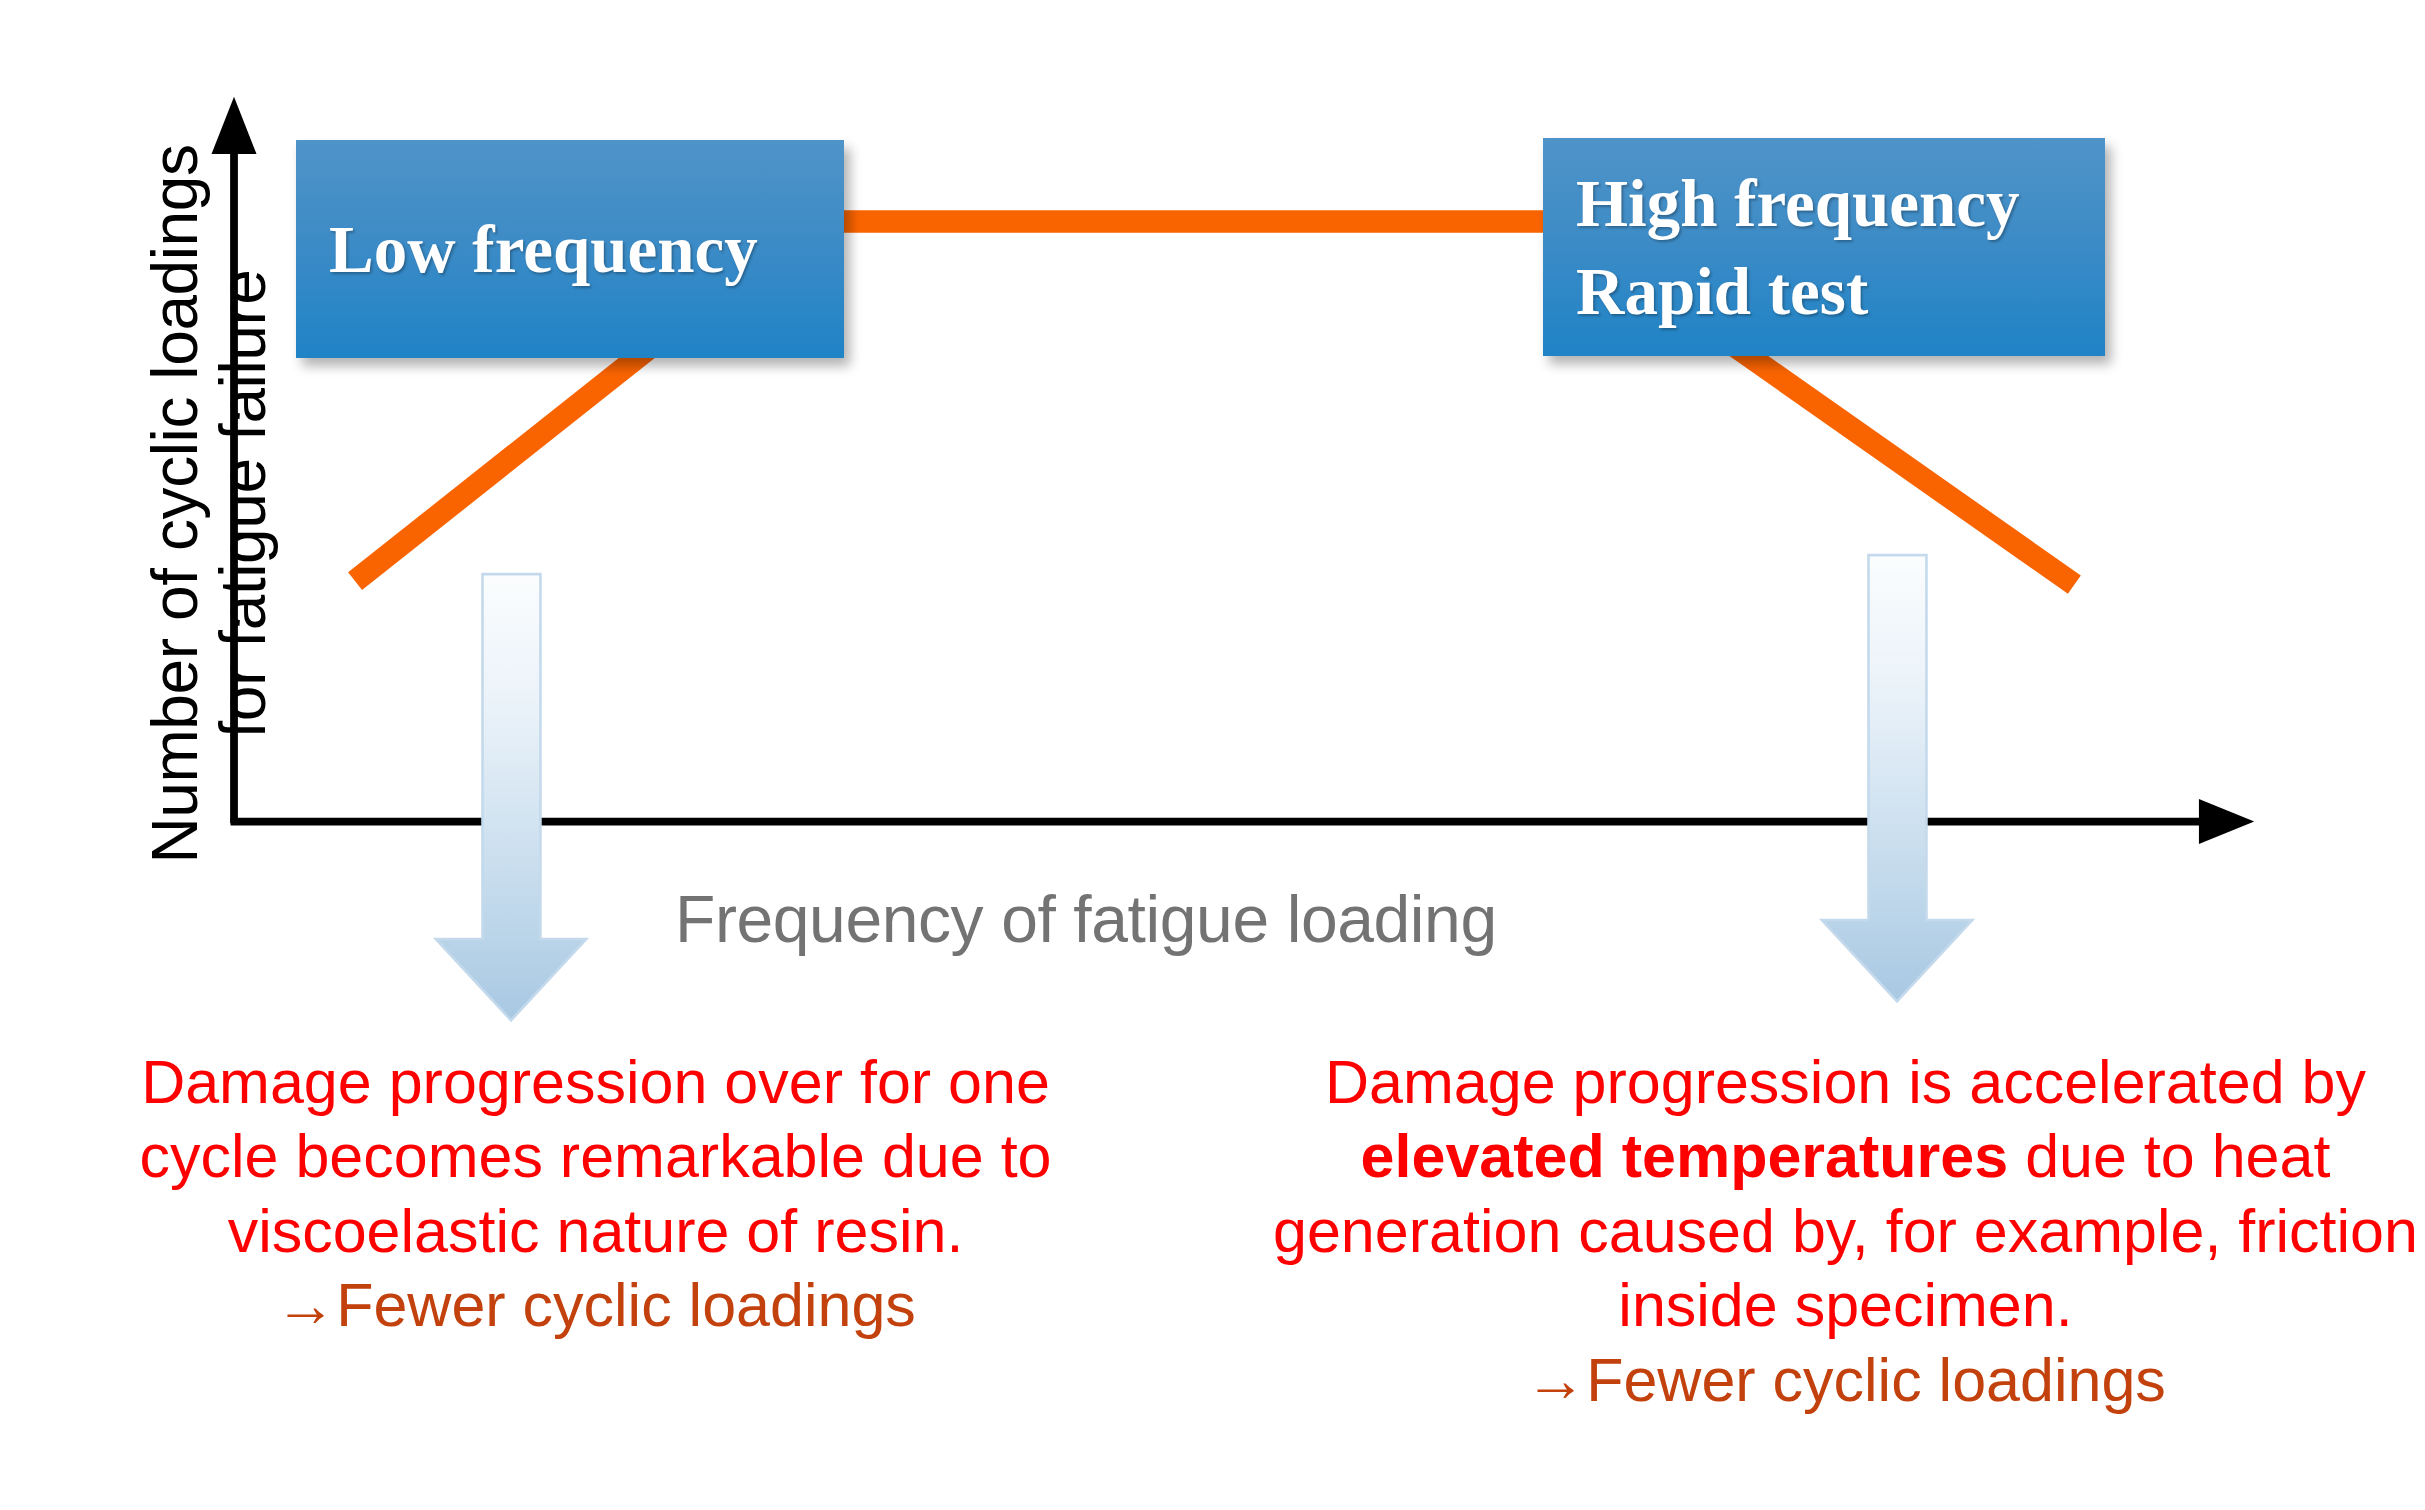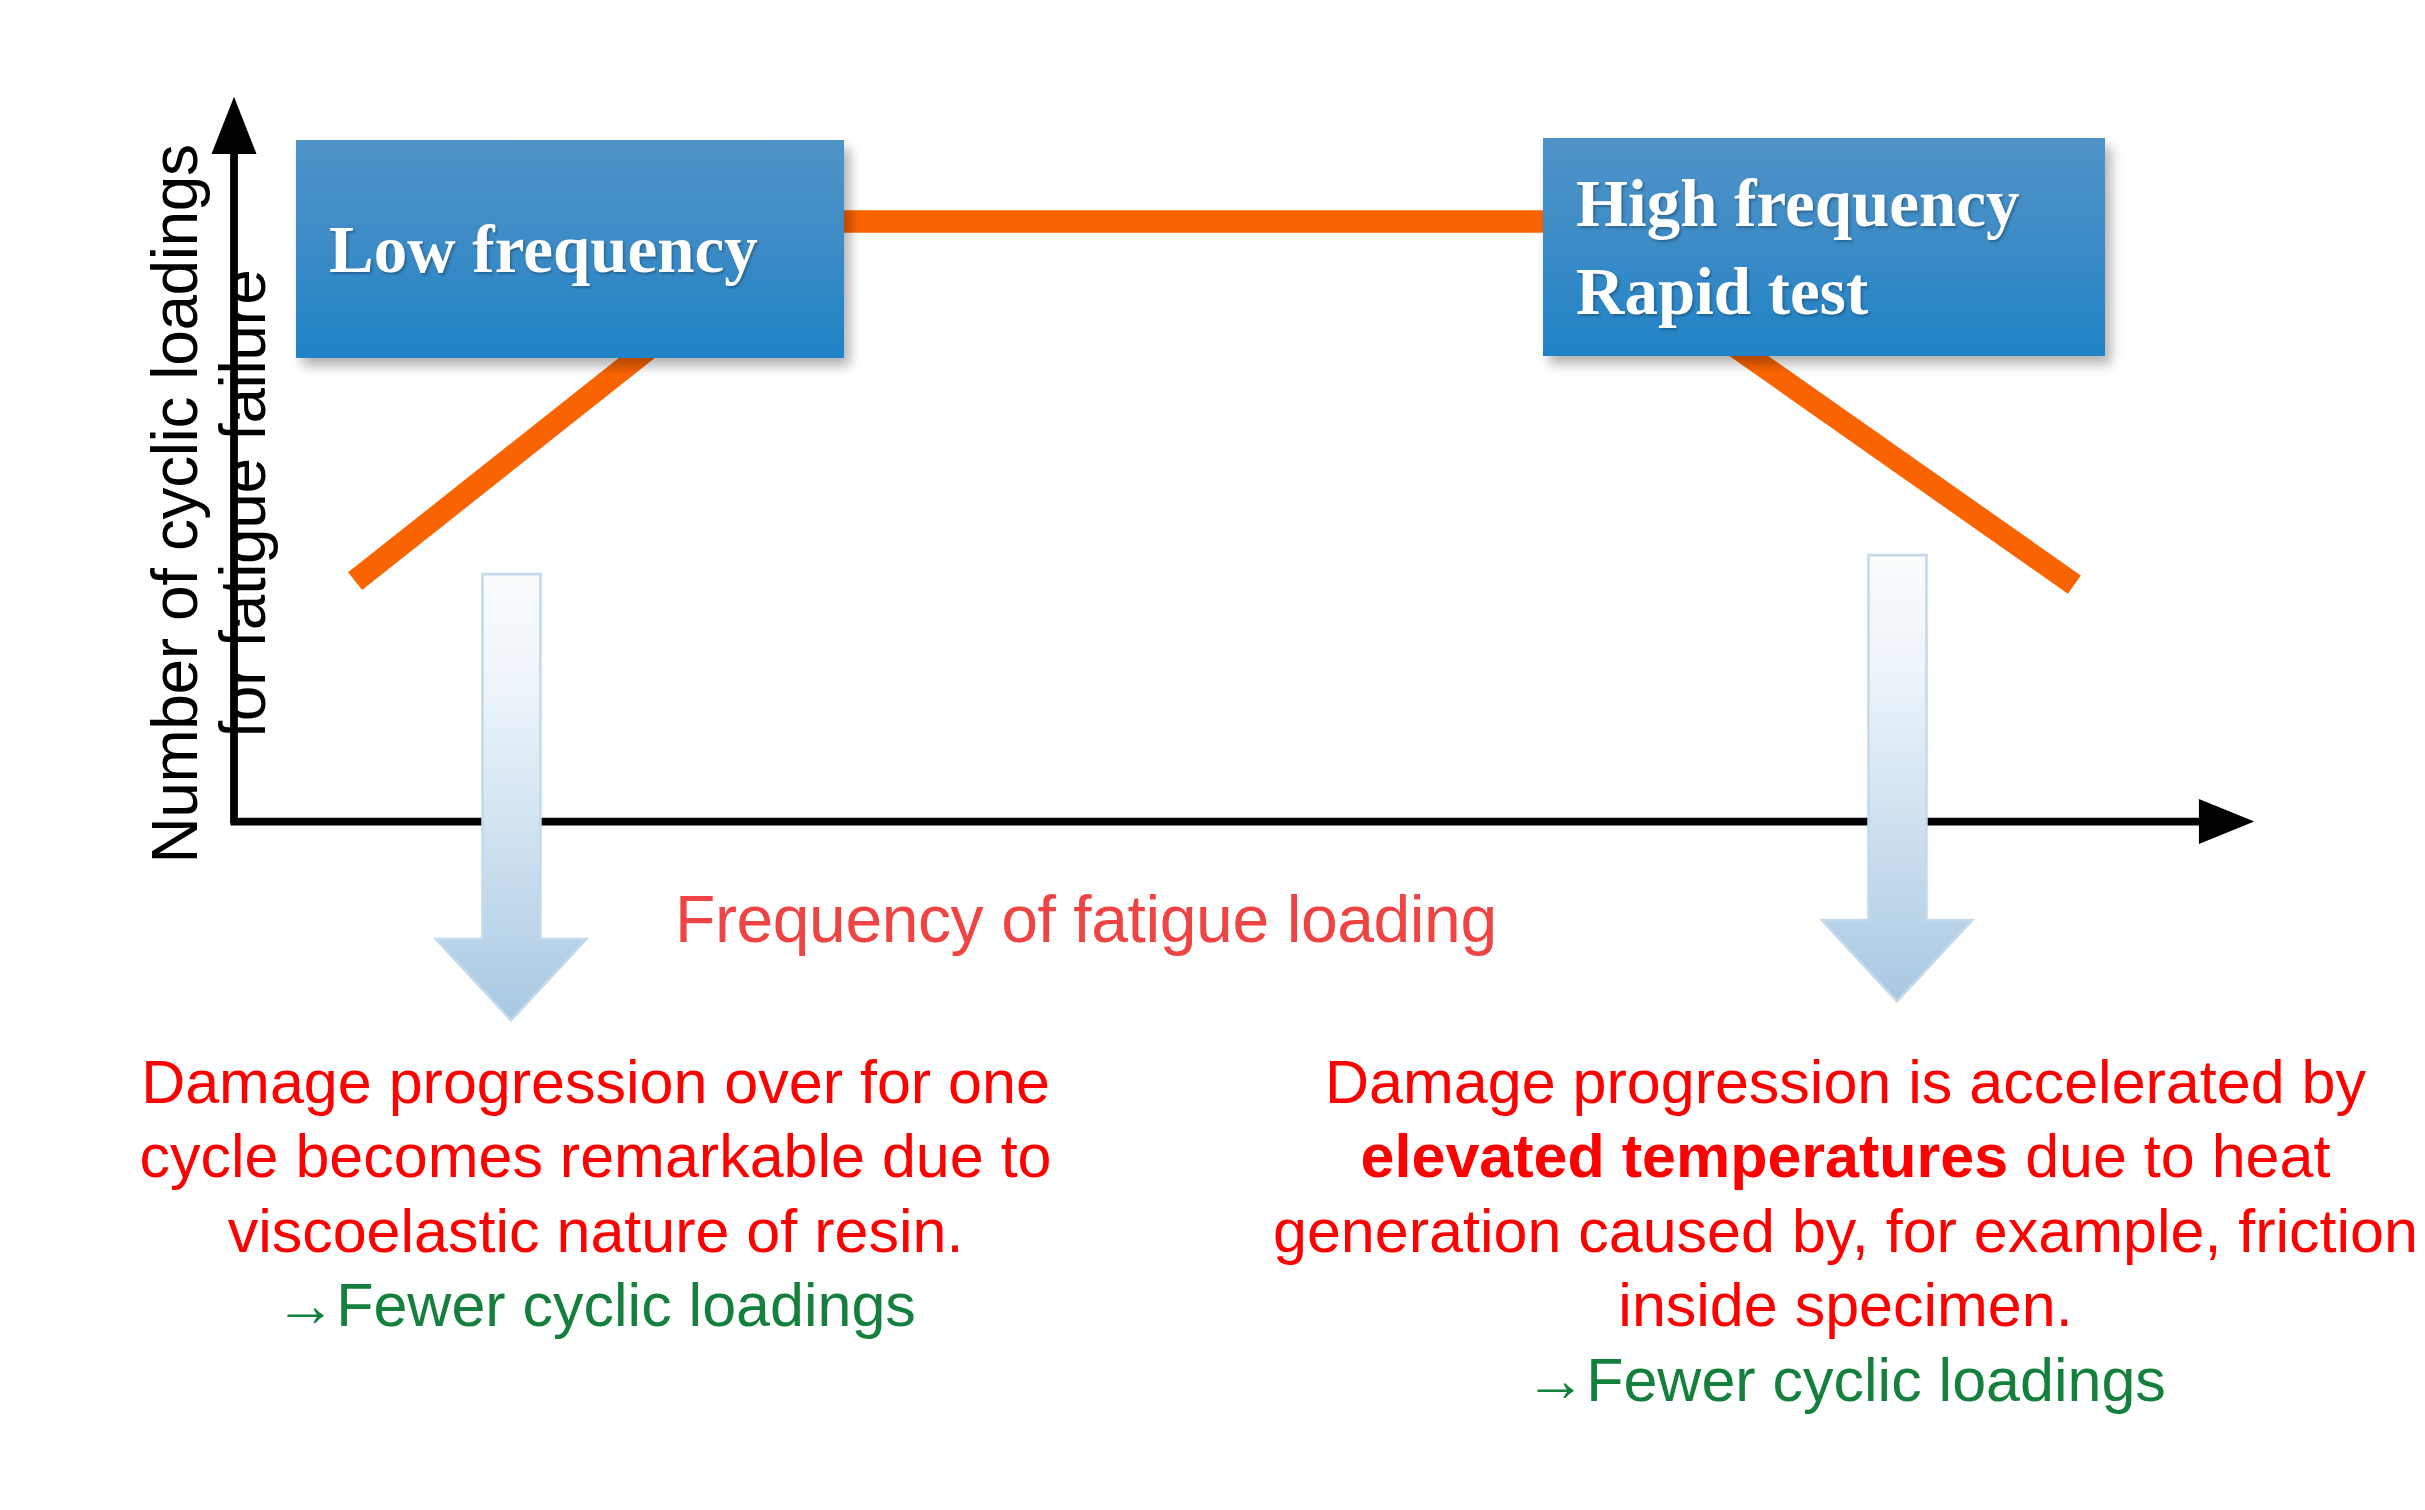--- a/index.html
+++ b/index.html
@@ -50,21 +50,21 @@
     height: 1510px;
     pointer-events: none;
   }
 
   
   .xlabel {
     position: absolute;
     left: 675px;
     top: 881px;
     font-size: 66px;
-    color: #ef4444;
+    color: #737373;
     white-space: nowrap;
     letter-spacing: -0.4px;
   }
 
   
   .callout {
     position: absolute;
     box-sizing: border-box;
     background: linear-gradient(to bottom, #4f94c9 0%, #3f8cc6 42%, #1f83c6 100%);
     box-shadow: 6px 7.8px 11.2px rgba(0,0,0,0.30);
@@ -94,21 +94,21 @@
   }
 
   
   .note {
     position: absolute;
     font-size: 61px;
     line-height: 1.22;
     text-align: center;
   }
   .note .red   { color: #fe0000; display: block; }
-  .note .black { color: #15803d; display: block; }
+  .note .black { color: #c2410c; display: block; }
   .note b      { font-weight: bold; }
   #note-left  { left: 85px;  top: 1045px; width: 1021px; }
   #note-right { left: 1266px; top: 1045px; width: 1159px; }
 </style>
 </head>
 <body>
 
 <div id="stage">
 
   <div class="ylabel">

